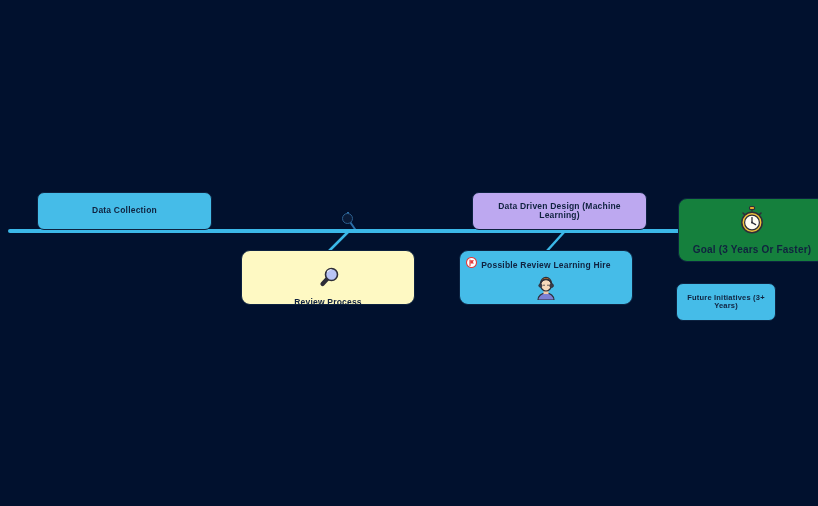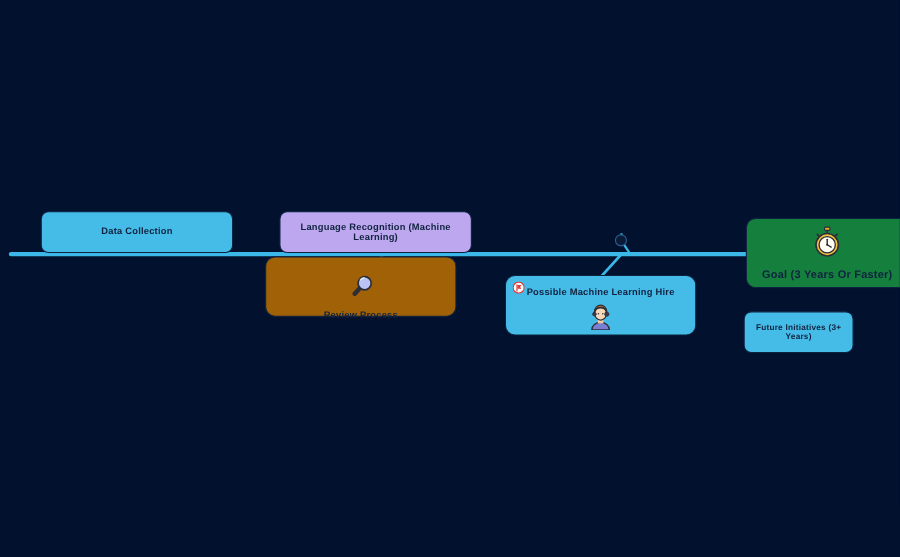--- a/index.html
+++ b/index.html
@@ -92,22 +92,22 @@
     order: 1;
   }
   .detail-box .box-icon {
     order: 2;
     margin-top: 4px;
   }
   .detail-box.title-below .box-title { order: 2; margin-top: 3px; }
   .detail-box.title-below .box-icon  { order: 1; }
 
   #box-review-process {
-    left: 241px; top: 233px; width: 174px; height: 55px;
-    background: #a16207;
+    left: 241px; top: 250px; width: 174px; height: 55px;
+    background: #fef9c3;
   }
   #box-ml-hire {
     left: 459px; top: 250px; width: 174px; height: 55px;
     background: #45bce8;
   }
 
   
   #box-goal {
     position: absolute;
     left: 678px; top: 198px; width: 148px; height: 64px;
@@ -179,42 +179,42 @@
     <svg width="9" height="9" viewBox="0 0 9 9" style="position:absolute;left:0;top:0;">
       <circle cx="4.5" cy="4.5" r="3" fill="none" stroke="#4a7fae" stroke-width="0.8"></circle>
       <line x1="4.5" y1="4.5" x2="4.5" y2="2.6" stroke="#4a7fae" stroke-width="0.8"></line>
     </svg>
   </div>
 
   <div class="pill pill-cyan" id="pill-data-collection">
     <span>Data Collection</span>
   </div>
 
-  <div class="pill pill-purple" id="pill-language-recognition">
-    <span>Language Recognition (Machine Learning)</span>
-  </div>
-
+
+  <div class="pill pill-purple" id="pill-data-driven-design">
+    <span>Data Driven Design (Machine Learning)</span>
+  </div>
 
   <div class="pill pill-cyan" id="pill-future-initiatives">
     <span>Future Initiatives (3+ Years)</span>
   </div>
 
   <div class="detail-box title-below" id="box-review-process">
     <span class="box-icon">
       <svg width="26" height="26" viewBox="0 0 26 26">
         <line x1="7.5" y1="20" x2="13.5" y2="13.5" stroke="#2e2e38" stroke-width="4.2" stroke-linecap="round"></line>
         <circle cx="16.5" cy="10.5" r="6" fill="#b9c4f5" stroke="#2e2e38" stroke-width="1.6"></circle>
         <path d="M 12.5 7.5 a 5.5 5.5 0 0 1 3.5 -2" stroke="#ffffff" stroke-width="1.2" fill="none" opacity="0.75" stroke-linecap="round"></path>
       </svg>
     </span>
     <span class="box-title">Review Process</span>
   </div>
 
   <div class="detail-box" id="box-ml-hire">
-    <span class="box-title">Possible Machine Learning Hire</span>
+    <span class="box-title">Possible Review Learning Hire</span>
     <span class="box-icon">
       <svg width="26" height="26" viewBox="0 0 26 26">
 
         <path d="M 5 26 a 8 7 0 0 1 16 0 Z" fill="#7b7fd4" stroke="#2e2e38" stroke-width="1.2"></path>
 
         <rect x="10.5" y="15" width="5" height="5" fill="#f0c9a8"></rect>
 
         <ellipse cx="13" cy="11" rx="5.4" ry="6" fill="#f7d9ba" stroke="#2e2e38" stroke-width="1.2"></ellipse>
 
         <path d="M 7.6 9 a 5.4 5.6 0 0 1 10.8 0 q -1.6 -3.2 -5.4 -3.2 q -3.8 0 -5.4 3.2 Z" fill="#e8822a" stroke="#2e2e38" stroke-width="1.1"></path>

